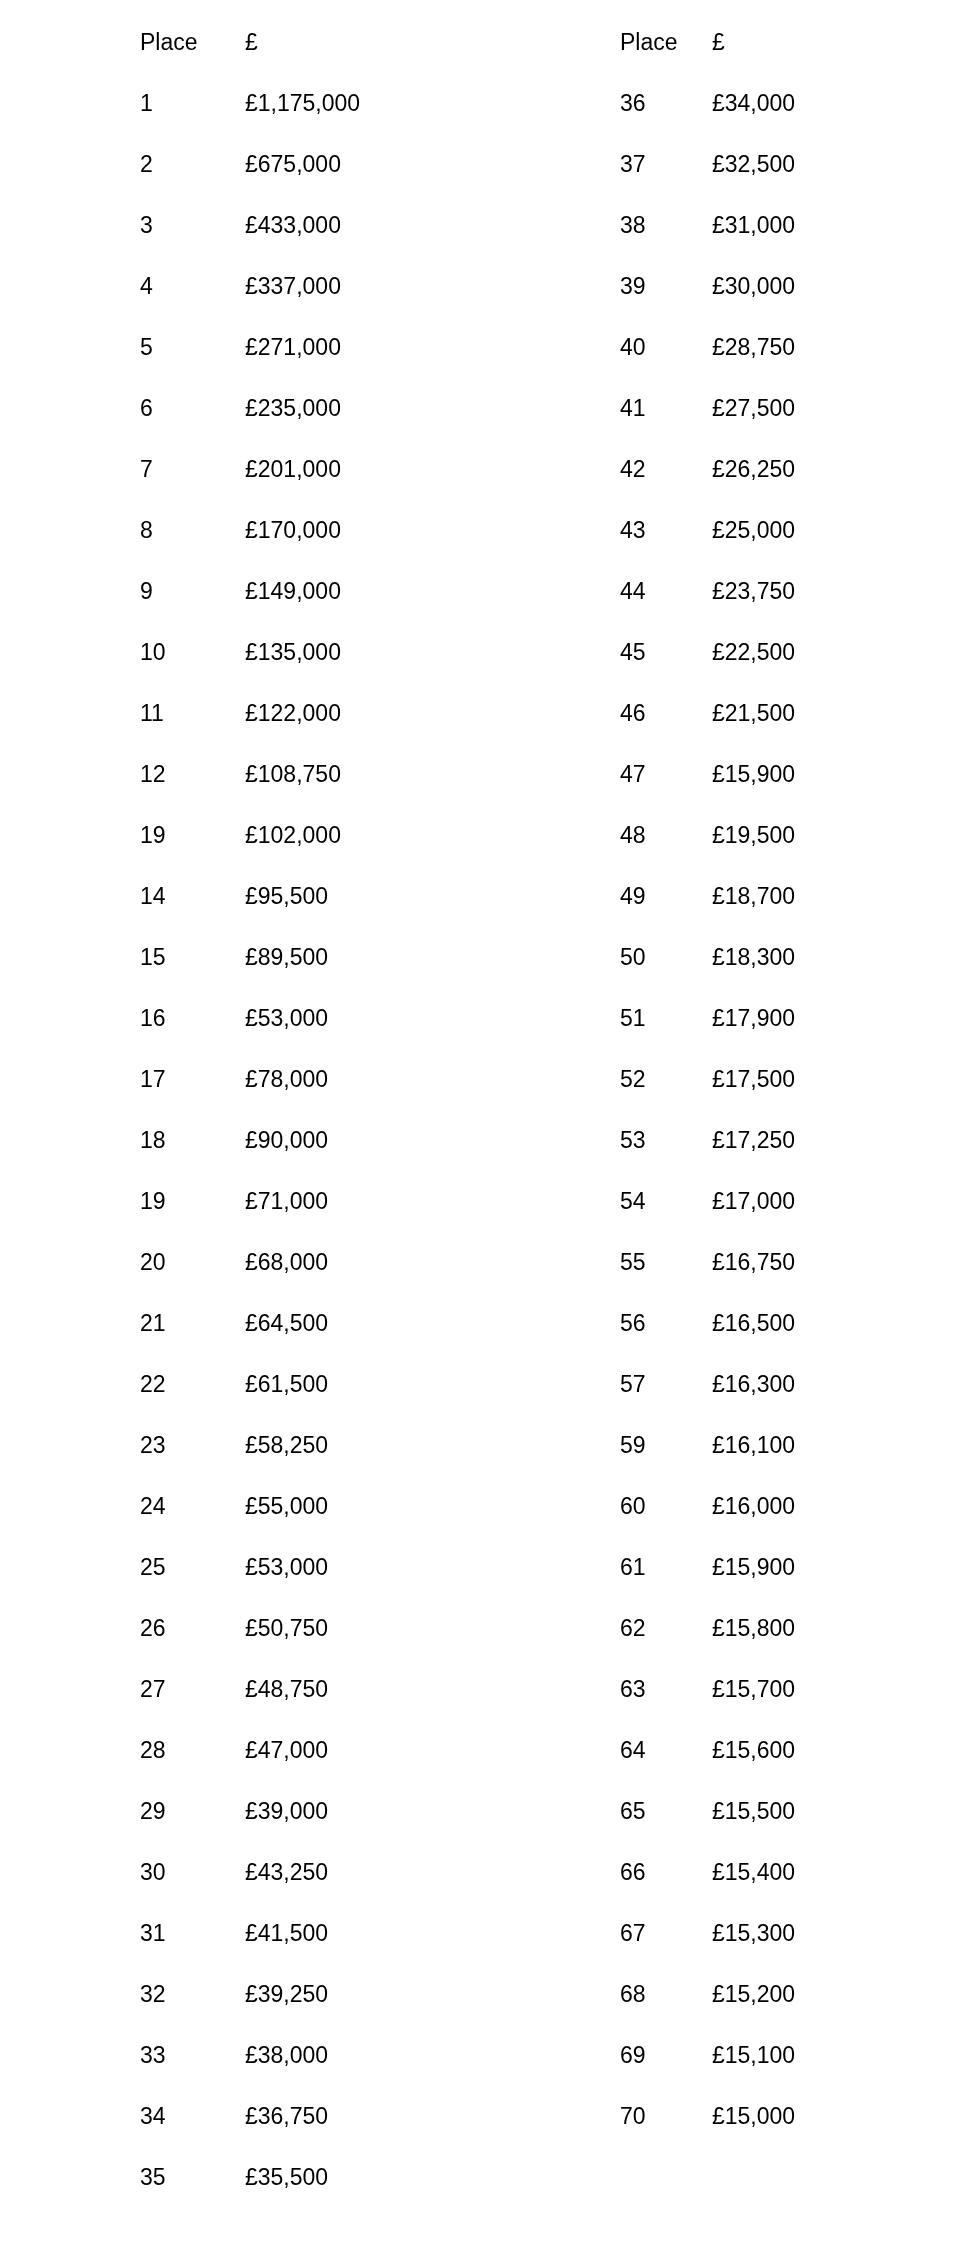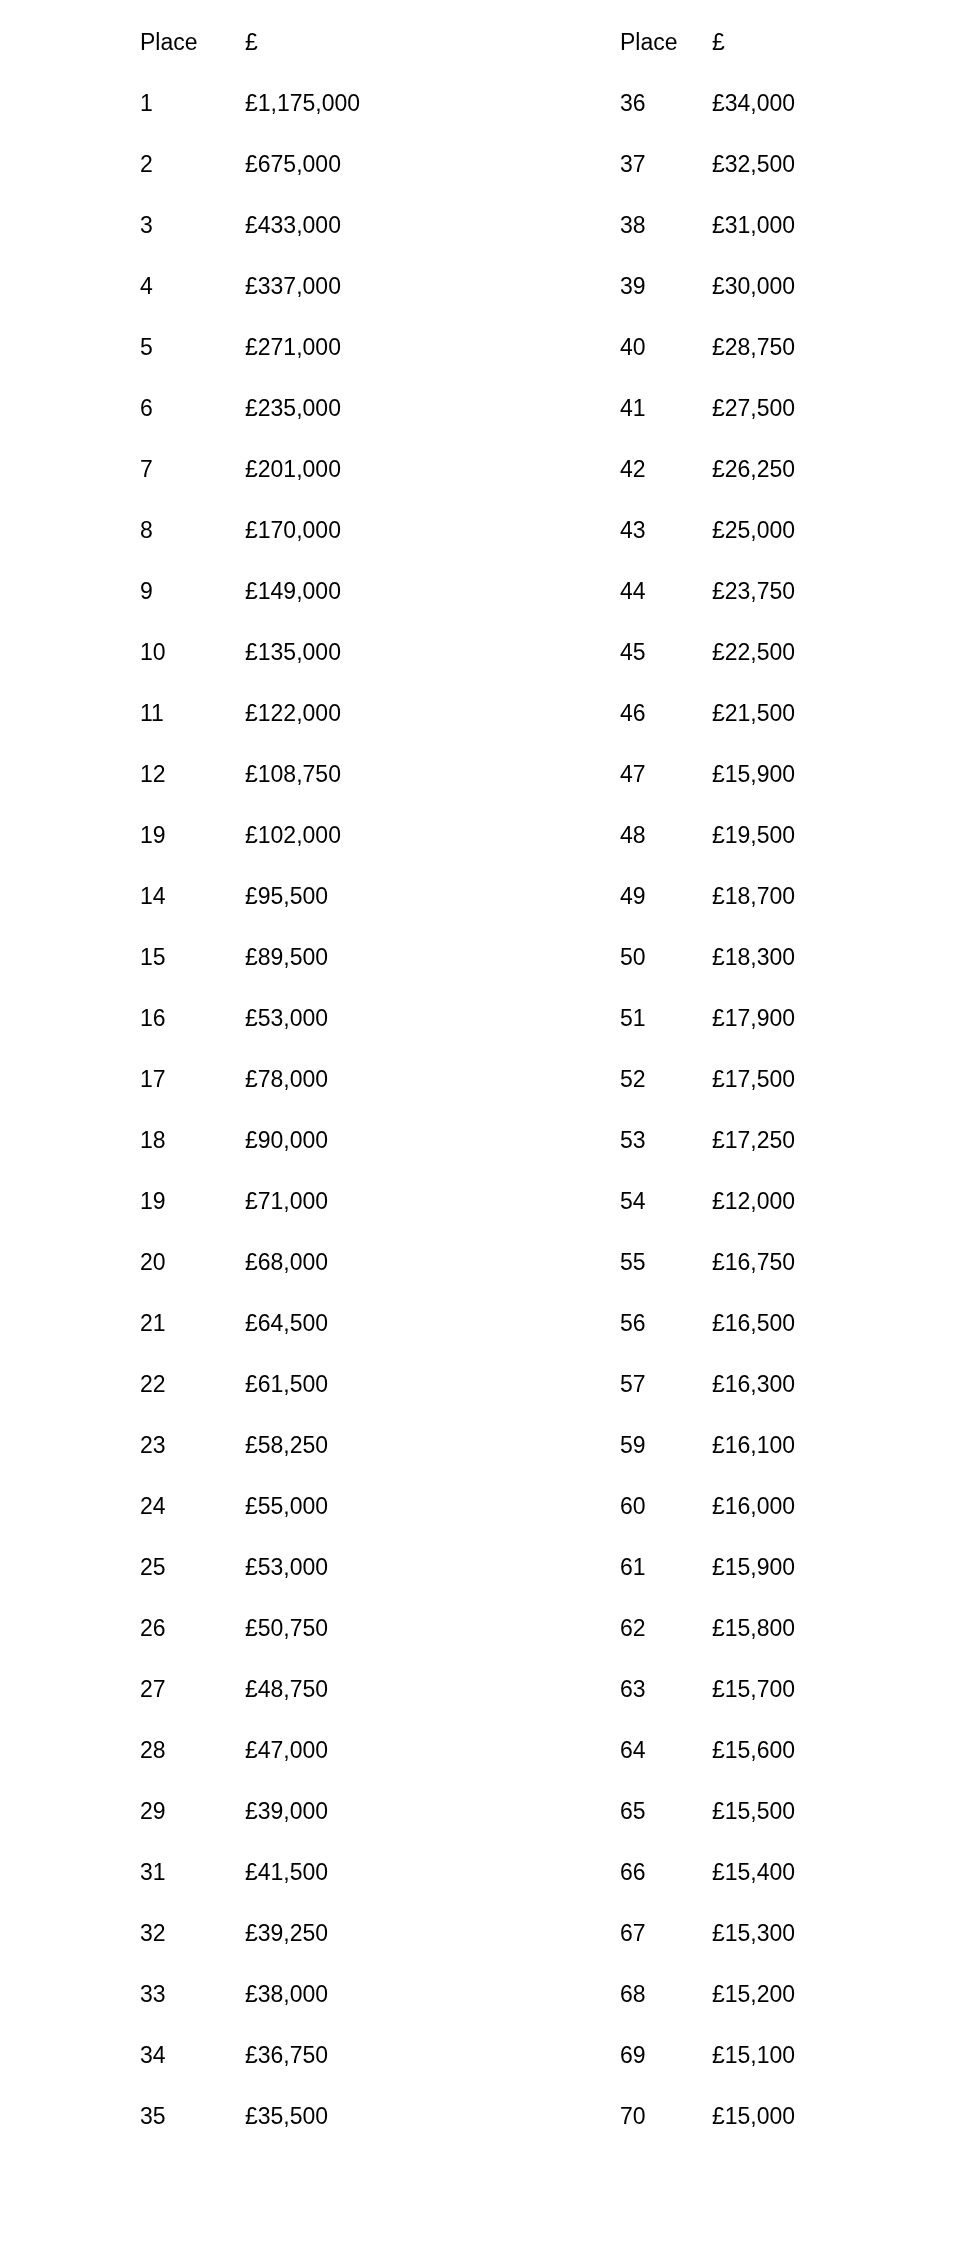--- a/index.html
+++ b/index.html
@@ -154,20 +154,24 @@
         </div>
         <div class="row">
           <span class="cell place">28</span>
           <span class="cell amount">£47,000</span>
         </div>
         <div class="row">
           <span class="cell place">29</span>
           <span class="cell amount">£39,000</span>
         </div>
         <div class="row">
+          <span class="cell place">30</span>
+          <span class="cell amount">£43,250</span>
+        </div>
+        <div class="row">
           <span class="cell place">31</span>
           <span class="cell amount">£41,500</span>
         </div>
         <div class="row">
           <span class="cell place">32</span>
           <span class="cell amount">£39,250</span>
         </div>
         <div class="row">
           <span class="cell place">33</span>
           <span class="cell amount">£38,000</span>
@@ -255,21 +259,21 @@
         <div class="row">
           <span class="cell place">52</span>
           <span class="cell amount">£17,500</span>
         </div>
         <div class="row">
           <span class="cell place">53</span>
           <span class="cell amount">£17,250</span>
         </div>
         <div class="row">
           <span class="cell place">54</span>
-          <span class="cell amount">£12,000</span>
+          <span class="cell amount">£17,000</span>
         </div>
         <div class="row">
           <span class="cell place">55</span>
           <span class="cell amount">£16,750</span>
         </div>
         <div class="row">
           <span class="cell place">56</span>
           <span class="cell amount">£16,500</span>
         </div>
         <div class="row">

